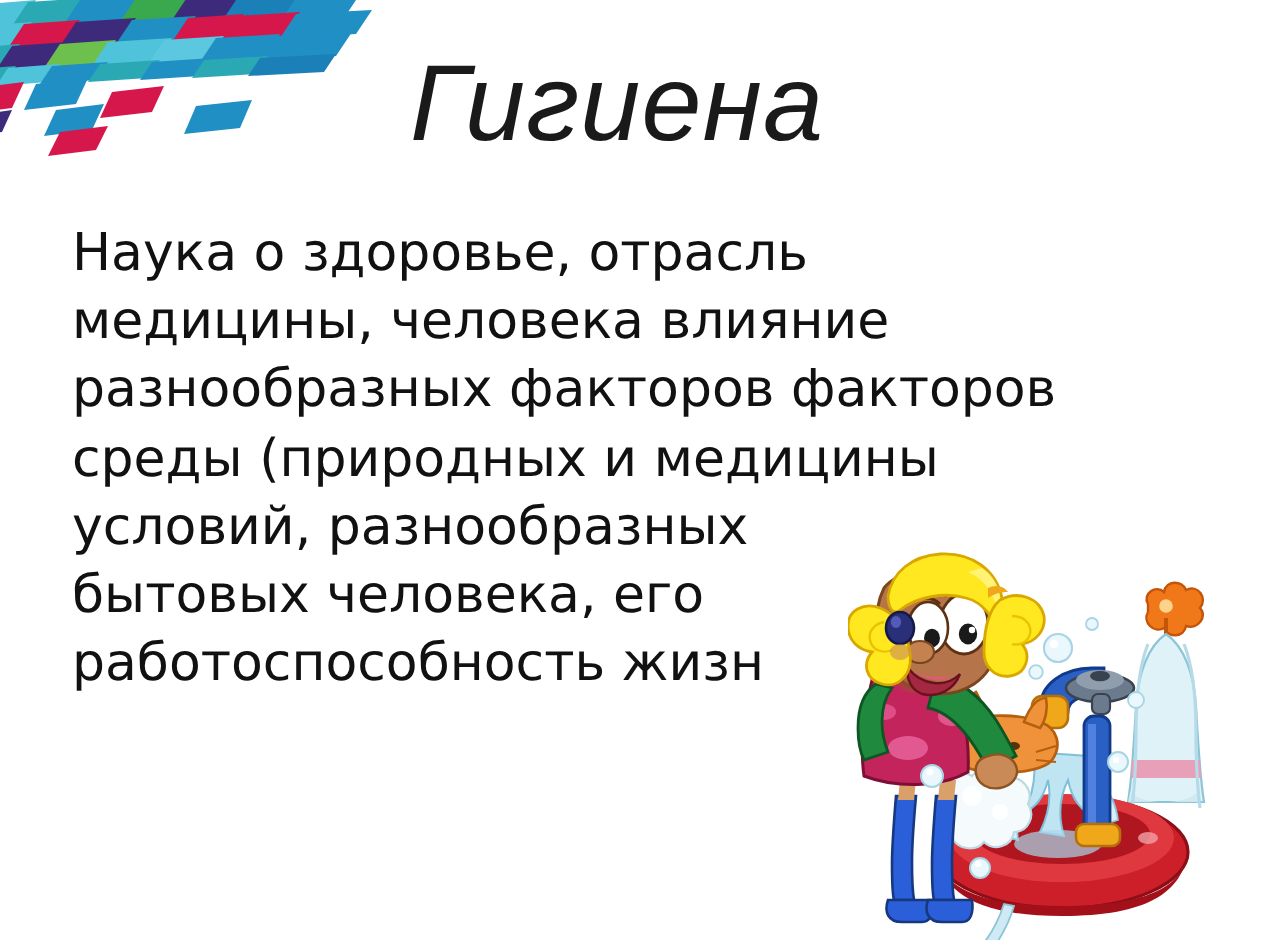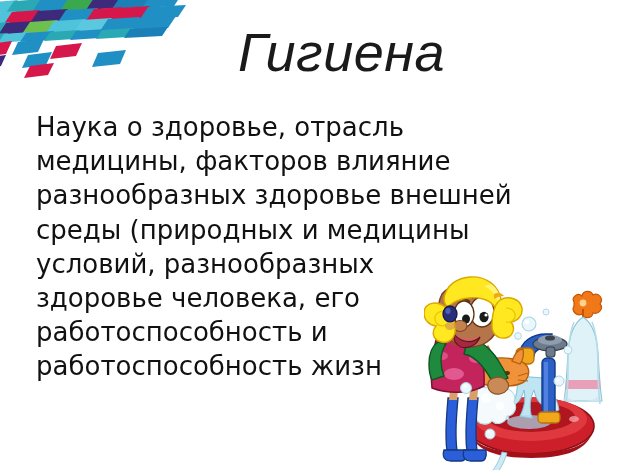--- a/index.html
+++ b/index.html
@@ -32,21 +32,20 @@
     left: 205px;
     top: 21px;
     font-size: 54px;
     line-height: 62px;
     font-style: italic;
     font-weight: 400;
     color: #1a1a1a;
     letter-spacing: 0.5px;
     white-space: nowrap;
     font-family: "Liberation Sans", sans-serif;
-    margin-left: 33px;
   }
 
   
   #body-text {
     position: absolute;
     left: 36px;
     top: 110px;
     width: 586px;
     font-size: 26px;
     line-height: 34.2px;
@@ -115,26 +114,25 @@
       <polygon points="30,66 54,63 48,75 24,78" fill="#d6174b"></polygon>
       <polygon points="56,46 82,43 76,56 50,59" fill="#d6174b"></polygon>
       <polygon points="98,53 126,50 120,64 92,67" fill="#1f8fc4"></polygon>
     </g>
   </svg>
 
   <div id="title">Гигиена</div>
 
   <div id="body-text">
     <span class="ln">Наука о здоровье, отрасль</span>
-    <span class="ln">медицины, факторов влияние</span>
-    <span class="ln">разнообразных здоровье внешней</span>
+    <span class="ln">медицины, человека влияние</span>
+    <span class="ln">разнообразных факторов факторов</span>
     <span class="ln">среды (природных и медицины</span>
     <span class="ln">условий, разнообразных</span>
-    <span class="ln">здоровье человека, его</span>
-    <span class="ln">работоспособность и</span>
+    <span class="ln">бытовых человека, его</span>
     <span class="ln">работоспособность жизн</span>
   </div>
 
   <svg id="clipart" viewBox="0 0 216 194" xmlns="http://www.w3.org/2000/svg">
 
     <g>
       <path d="M150 26 c-3,-5 4,-10 8,-6 c1,-6 9,-6 11,-1 c6,-3 11,4 7,9 c4,4 -1,11 -7,9 c-1,6 -9,6 -11,1 c-5,3 -11,-3 -8,-8 z" fill="#f07818" stroke="#c4540a" stroke-width="1.2"></path>
       <circle cx="159" cy="27" r="3.4" fill="#fdd28a"></circle>
       <path d="M159 33 L159 44" stroke="#c4540a" stroke-width="2" fill="none"></path>
       <path d="M159 41 c-9,6 -14,20 -15,36 c-1,18 -2,36 -4,48 l38,0 c-2,-12 -3,-30 -4,-48 c-1,-16 -6,-30 -15,-36 z" fill="#dff2f7" stroke="#8cc5d6" stroke-width="1.1"></path>

